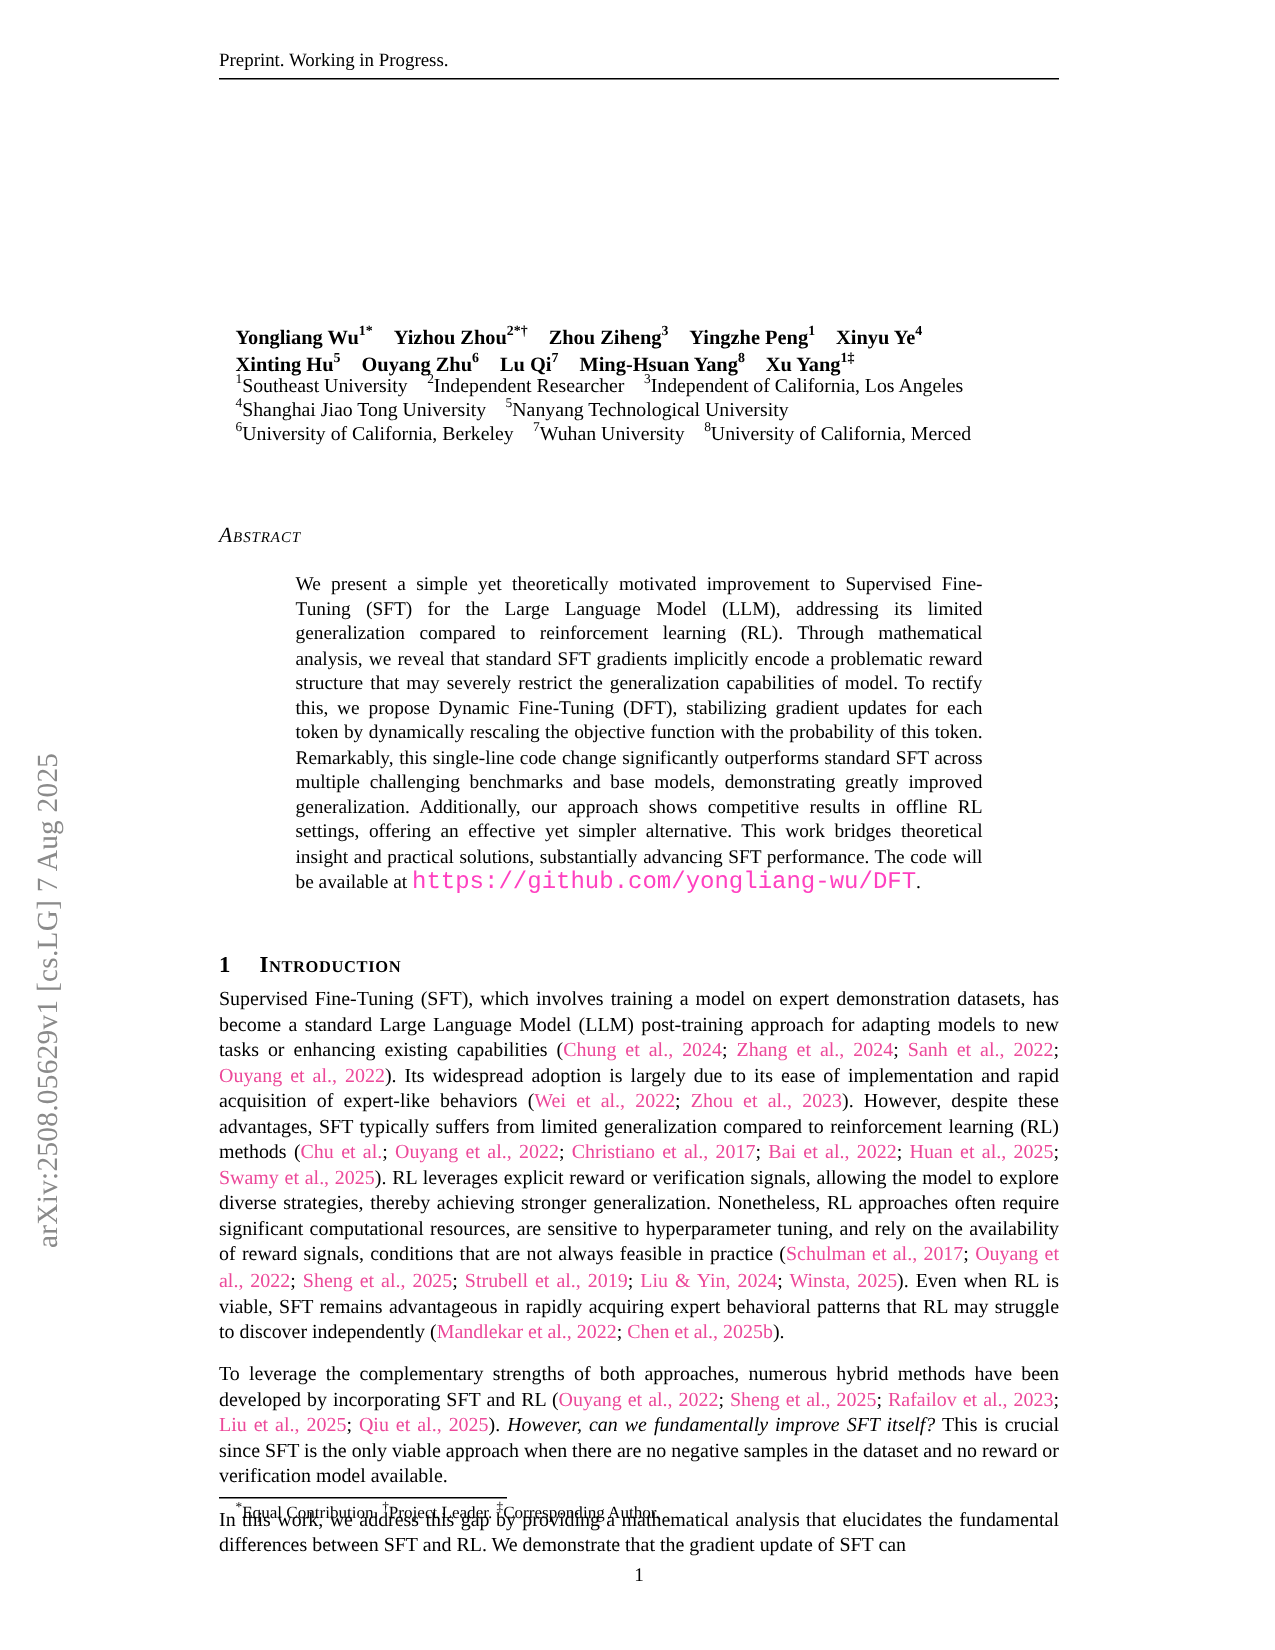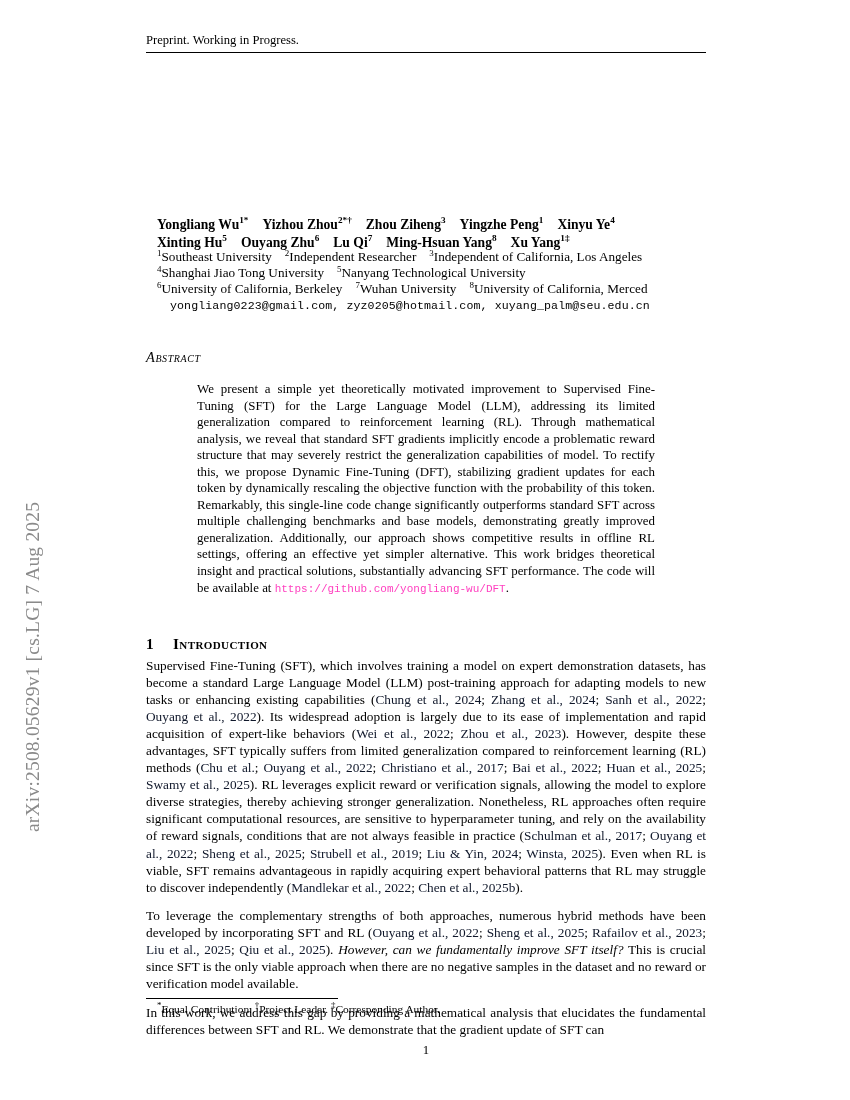--- a/index.html
+++ b/index.html
@@ -129,21 +129,21 @@
     position: absolute;
     top: 381px;
     left: 51px;
     width: 458px;
     font-size: 12.9px;
     line-height: 16.55px;
     text-align: justify;
   }
   .mono-url {
     font-family: "Liberation Mono", "DejaVu Sans Mono", monospace;
-    font-size: 11px;
+    font-size: 16px;
     color: #ff40c0;
   }
 
   
   #sec1 {
     position: absolute;
     top: 622px;
     left: 0;
     width: 560px;
     font-size: 15.2px;
@@ -161,21 +161,21 @@
   #intro {
     position: absolute;
     top: 657px;
     left: 0;
     width: 560px;
     font-size: 13.3px;
     line-height: 17.05px;
     text-align: justify;
   }
   #intro p { margin: 0 0 11.5px 0; }
-  .cite { color: #0f172a; }
+  .cite { color: #ec4899; }
   .ital { font-style: italic; }
 
   
   #footnote-rule {
     position: absolute;
     top: 998px;
     left: 0;
     width: 192px;
     height: 1px;
     background: #000;
@@ -227,21 +227,20 @@
       <span class="affil"><sup>1</sup><span>Southeast University</span></span><span class="affil"><sup>2</sup><span>Independent Researcher</span></span><span class="affil"><sup>3</sup><span>Independent of California, Los Angeles</span></span>
     </div>
     <div class="affil-line">
       <span class="affil"><sup>4</sup><span>Shanghai Jiao Tong University</span></span><span class="affil"><sup>5</sup><span>Nanyang Technological University</span></span>
     </div>
     <div class="affil-line">
       <span class="affil"><sup>6</sup><span>University of California, Berkeley</span></span><span class="affil"><sup>7</sup><span>Wuhan University</span></span><span class="affil"><sup>8</sup><span>University of California, Merced</span></span>
     </div>
   </div>
 
-  <div id="emails">yongliang0223@gmail.com, zyz0205@hotmail.com, xuyang_palm@seu.edu.cn</div>
 
   <div id="abstract-head">Abstract</div>
   <div id="abstract-body"><span>We present a simple yet theoretically motivated improvement to Supervised Fine-Tuning (SFT) for the Large Language Model (LLM), addressing its limited generalization compared to reinforcement learning (RL). Through mathematical analysis, we reveal that standard SFT gradients implicitly encode a problematic reward structure that may severely restrict the generalization capabilities of model. To rectify this, we propose Dynamic Fine-Tuning (DFT), stabilizing gradient updates for each token by dynamically rescaling the objective function with the probability of this token. Remarkably, this single-line code change significantly outperforms standard SFT across multiple challenging benchmarks and base models, demonstrating greatly improved generalization. Additionally, our approach shows competitive results in offline RL settings, offering an effective yet simpler alternative. This work bridges theoretical insight and practical solutions, substantially advancing SFT performance. The code will be available at </span><span class="mono-url">https://github.com/yongliang-wu/DFT</span><span>.</span></div>
 
   <h2 id="sec1"><span class="sec-num">1</span><span>Introduction</span></h2>
 
   <div id="intro">
     <p><span>Supervised Fine-Tuning (SFT), which involves training a model on expert demonstration datasets, has become a standard Large Language Model (LLM) post-training approach for adapting models to new tasks or enhancing existing capabilities (</span><span class="cite">Chung et al., 2024</span><span>; </span><span class="cite">Zhang et al., 2024</span><span>; </span><span class="cite">Sanh et al., 2022</span><span>; </span><span class="cite">Ouyang et al., 2022</span><span>). Its widespread adoption is largely due to its ease of implementation and rapid acquisition of expert-like behaviors (</span><span class="cite">Wei et al., 2022</span><span>; </span><span class="cite">Zhou et al., 2023</span><span>). However, despite these advantages, SFT typically suffers from limited generalization compared to reinforcement learning (RL) methods (</span><span class="cite">Chu et al.</span><span>; </span><span class="cite">Ouyang et al., 2022</span><span>; </span><span class="cite">Christiano et al., 2017</span><span>; </span><span class="cite">Bai et al., 2022</span><span>; </span><span class="cite">Huan et al., 2025</span><span>; </span><span class="cite">Swamy et al., 2025</span><span>). RL leverages explicit reward or verification signals, allowing the model to explore diverse strategies, thereby achieving stronger generalization. Nonetheless, RL approaches often require significant computational resources, are sensitive to hyperparameter tuning, and rely on the availability of reward signals, conditions that are not always feasible in practice (</span><span class="cite">Schulman et al., 2017</span><span>; </span><span class="cite">Ouyang et al., 2022</span><span>; </span><span class="cite">Sheng et al., 2025</span><span>; </span><span class="cite">Strubell et al., 2019</span><span>; </span><span class="cite">Liu &amp; Yin, 2024</span><span>; </span><span class="cite">Winsta, 2025</span><span>). Even when RL is viable, SFT remains advantageous in rapidly acquiring expert behavioral patterns that RL may struggle to discover independently (</span><span class="cite">Mandlekar et al., 2022</span><span>; </span><span class="cite">Chen et al., 2025b</span><span>).</span></p>
 
     <p><span>To leverage the complementary strengths of both approaches, numerous hybrid methods have been developed by incorporating SFT and RL (</span><span class="cite">Ouyang et al., 2022</span><span>; </span><span class="cite">Sheng et al., 2025</span><span>; </span><span class="cite">Rafailov et al., 2023</span><span>; </span><span class="cite">Liu et al., 2025</span><span>; </span><span class="cite">Qiu et al., 2025</span><span>). </span><span class="ital">However, can we fundamentally improve SFT itself?</span><span> This is crucial since SFT is the only viable approach when there are no negative samples in the dataset and no reward or verification model available.</span></p>

